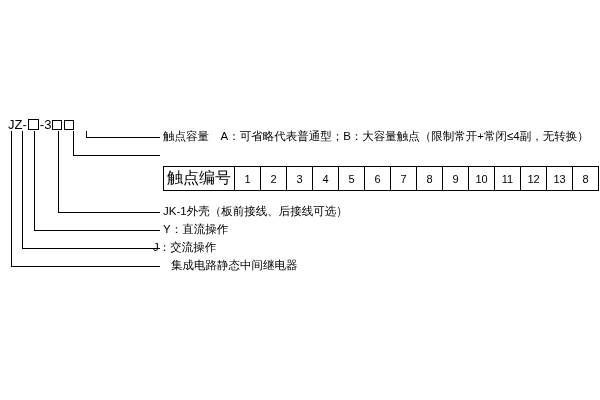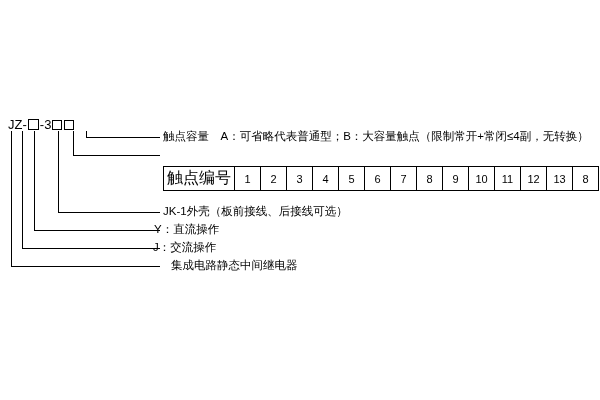--- a/index.html
+++ b/index.html
@@ -100,21 +100,21 @@
       <path d="M34.5,131 L34.5,230 L160,230"></path>
 
       <path d="M22.5,131 L22.5,248 L160,248"></path>
 
       <path d="M11.5,131 L11.5,266 L160,266"></path>
     </g>
   </svg>
 
   <div class="lbl" style="left:163px; top:130px;">触点容量　A：可省略代表普通型；B：大容量触点（限制常开+常闭≤4副，无转换）</div>
   <div class="lbl" style="left:163px; top:205px;">JK-1外壳（板前接线、后接线可选）</div>
-  <div class="lbl" style="left:154px; top:223px;">Y：直流操作</div>
+  <div class="lbl" style="left:163px; top:223px;">Y：直流操作</div>
   <div class="lbl" style="left:153px; top:241px;">J：交流操作</div>
   <div class="lbl" style="left:163px; top:259px;margin-left:8px;">集成电路静态中间继电器</div>
 
   <div class="tbl-wrap">
     <table class="contacts">
       <tbody>
         <tr>
           <td class="head">触点编号</td>
           <td class="cell">1</td>
           <td class="cell">2</td>

